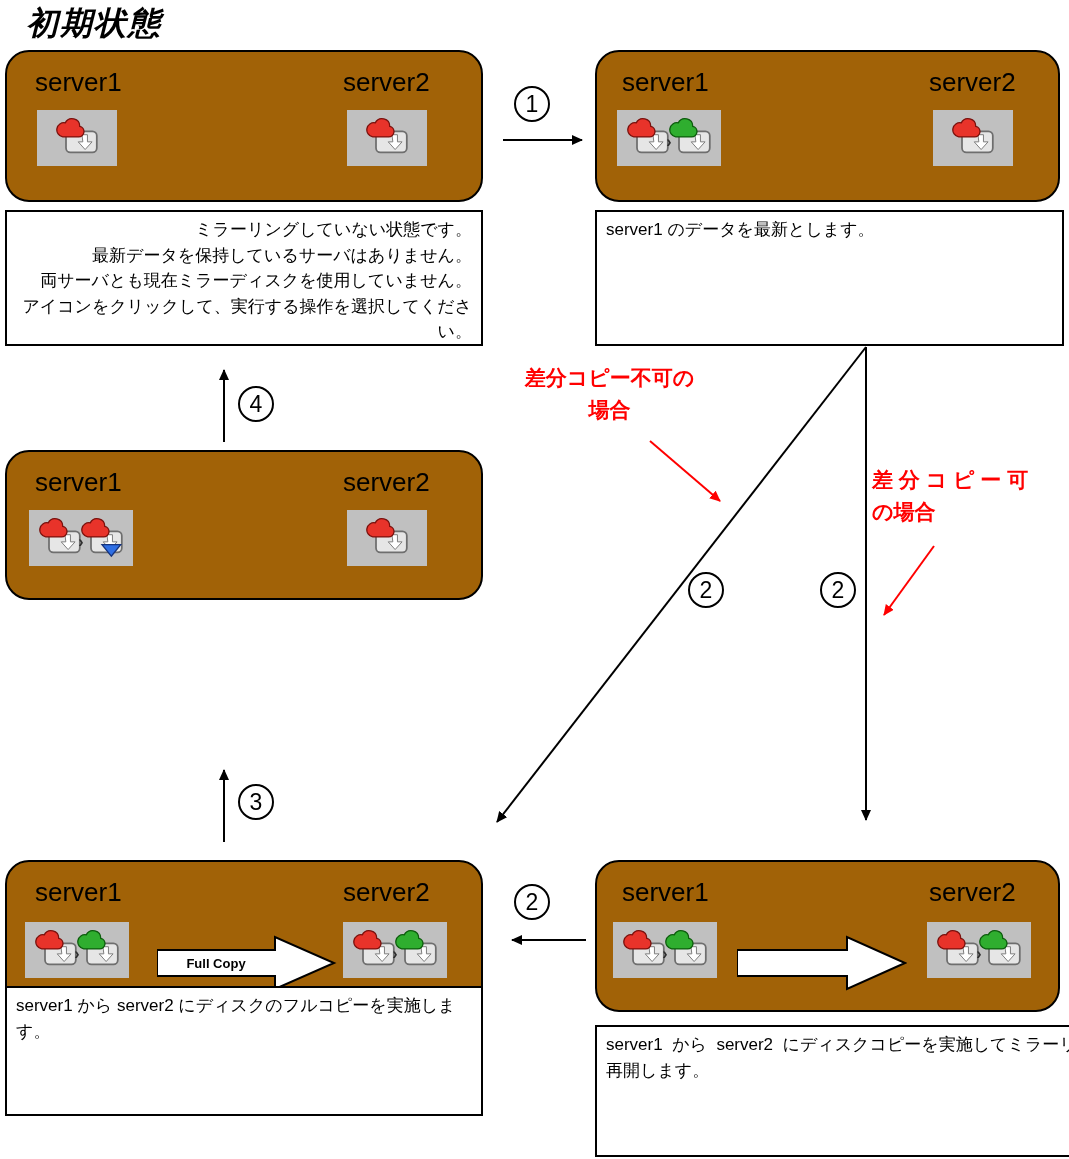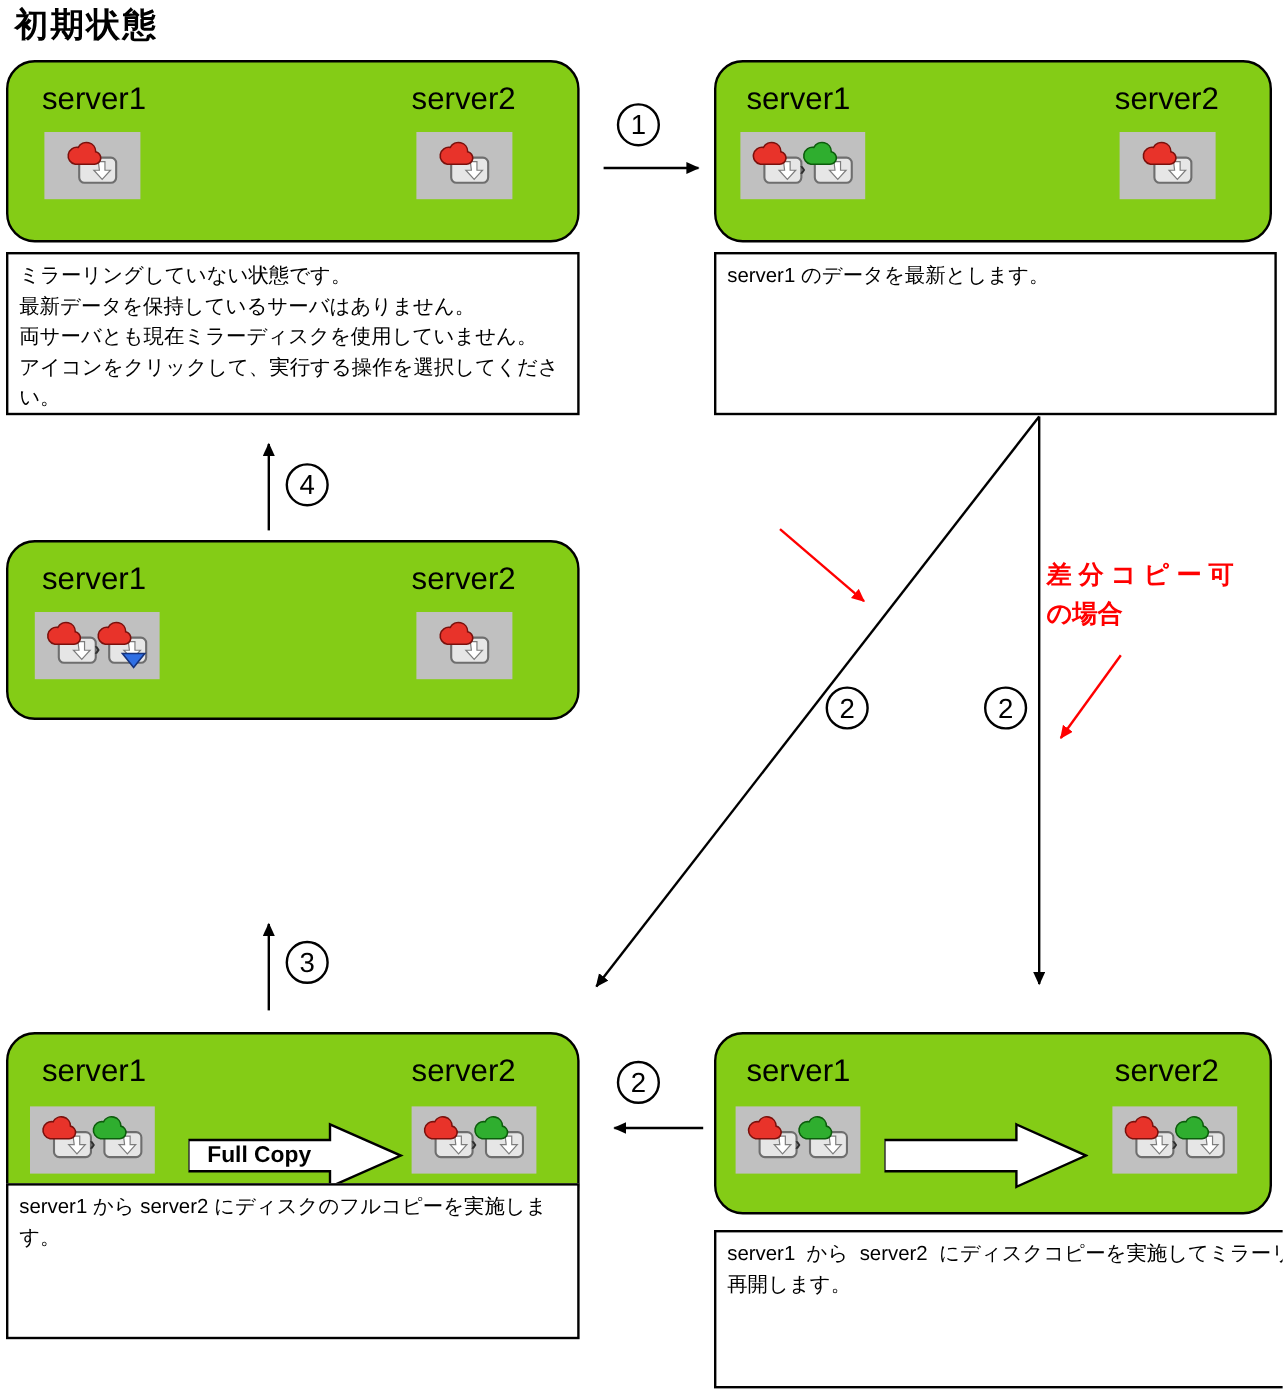--- a/index.html
+++ b/index.html
@@ -1,24 +1,24 @@
 <!DOCTYPE html>
 <html><head>
 <meta charset="utf-8">
 <style>
   html,body{margin:0;padding:0;background:#ffffff;}
   #canvas{
     position:relative;width:1069px;height:1159px;background:#ffffff;overflow:hidden;
     font-family:"Liberation Sans", sans-serif;color:#000;
   }
   .title{
-    position:absolute;left:12px;top:2px;font-size:28px;font-weight:bold;letter-spacing:2px;
+    position:absolute;left:26px;top:2px;font-size:32px;font-weight:bold;letter-spacing:2px;font-style:italic;
   }
   .state-box{
-    position:absolute;border:2px solid #000;border-radius:24px;background:#84cc16;box-sizing:border-box;
+    position:absolute;border:2px solid #000;border-radius:24px;background:#a16207;box-sizing:border-box;
   }
   .server-label{
     position:absolute;font-size:26px;line-height:1.1;
   }
   .desc-box{
     position:absolute;border:2px solid #000;background:#fff;box-sizing:border-box;
     font-size:17px;line-height:1.5;padding:5px 9px;white-space:pre-wrap;
   }
   .icon-bg{
     position:absolute;background:#c0c0c0;display:flex;align-items:center;justify-content:center;
@@ -30,21 +30,21 @@
     position:absolute;width:36px;height:36px;border:2px solid #000;border-radius:50%;
     display:flex;align-items:center;justify-content:center;font-size:23px;background:#fff;box-sizing:border-box;
   }
   .red-label{
     position:absolute;color:#ff0000;font-weight:bold;font-size:21px;line-height:1.5;white-space:pre-wrap;
   }
   .red-center{text-align:center;}
   .block-arrow-wrap{position:absolute;}
   .fc-label{
     position:absolute;left:0;top:0;width:118px;height:58px;display:flex;align-items:center;justify-content:center;
-    font-weight:bold;font-size:19px;
+    font-weight:bold;font-size:13px;
   }
   #connectors{position:absolute;left:0;top:0;pointer-events:none;}
   .ln{stroke:#000;stroke-width:2;}
   .lnr{stroke:#ff0000;stroke-width:2;}
 </style>
 </head>
 <body>
 
 <svg width="0" height="0" style="position:absolute" aria-hidden="true">
   <defs>
@@ -70,21 +70,21 @@
           <use href="#cloud-shape" fill="#e8332a" stroke="#7a100c" stroke-width="1.2"></use>
       </svg>
     </div>
     <div class="icon-bg" style="left:340px;top:58px;width:80px;height:56px;">
       <svg class="unit" viewBox="0 0 40 38">
         <use href="#disk-base"></use>
           <use href="#cloud-shape" fill="#e8332a" stroke="#7a100c" stroke-width="1.2"></use>
       </svg>
     </div>
   </div>
-  <div class="desc-box" style="left:5px;top:210px;width:478px;height:136px;">ミラーリングしていない状態です。
+  <div class="desc-box" style="left:5px;top:210px;width:478px;height:136px;text-align:right;">ミラーリングしていない状態です。
 最新データを保持しているサーバはありません。
 両サーバとも現在ミラーディスクを使用していません。
 アイコンをクリックして、実行する操作を選択してください。</div>
 
   <div class="state-box" style="left:595px;top:50px;width:465px;height:152px;">
     <div class="server-label" style="left:25px;top:16px;">server1</div>
     <div class="server-label" style="left:332px;top:16px;">server2</div>
     <div class="icon-bg" style="left:20px;top:58px;width:104px;height:56px;">
       <div class="pair">
         <svg class="unit" viewBox="0 0 40 38">
@@ -207,20 +207,22 @@
   </div>
   <div class="desc-box" style="left:595px;top:1025px;width:560px;height:132px;">server1  から  server2  にディスクコピーを実施してミラーリングを再開します。</div>
 
   <div class="circled" style="left:514px;top:86px;">1</div>
   <div class="circled" style="left:688px;top:572px;">2</div>
   <div class="circled" style="left:820px;top:572px;">2</div>
   <div class="circled" style="left:514px;top:884px;">2</div>
   <div class="circled" style="left:238px;top:784px;">3</div>
   <div class="circled" style="left:238px;top:386px;">4</div>
 
+  <div class="red-label red-center" style="left:492px;top:362px;width:235px;">差分コピー不可の
+場合</div>
   <div class="red-label" style="left:872px;top:464px;width:200px;">差 分 コ ピ ー 可
 の場合</div>
 
   <svg id="connectors" width="1069" height="1159">
     <defs>
       <marker id="mk-black" markerUnits="userSpaceOnUse" markerWidth="14" markerHeight="12" refX="10" refY="5" orient="auto">
         <path d="M0,0 L11,5 L0,10 z" fill="#000000"></path>
       </marker>
       <marker id="mk-red" markerUnits="userSpaceOnUse" markerWidth="14" markerHeight="12" refX="10" refY="5" orient="auto">
         <path d="M0,0 L11,5 L0,10 z" fill="#ff0000"></path>

